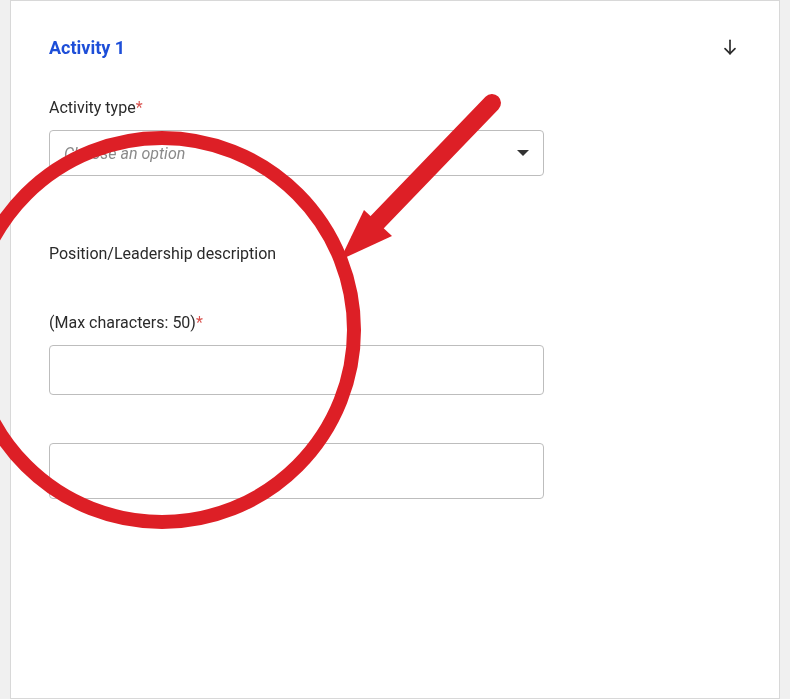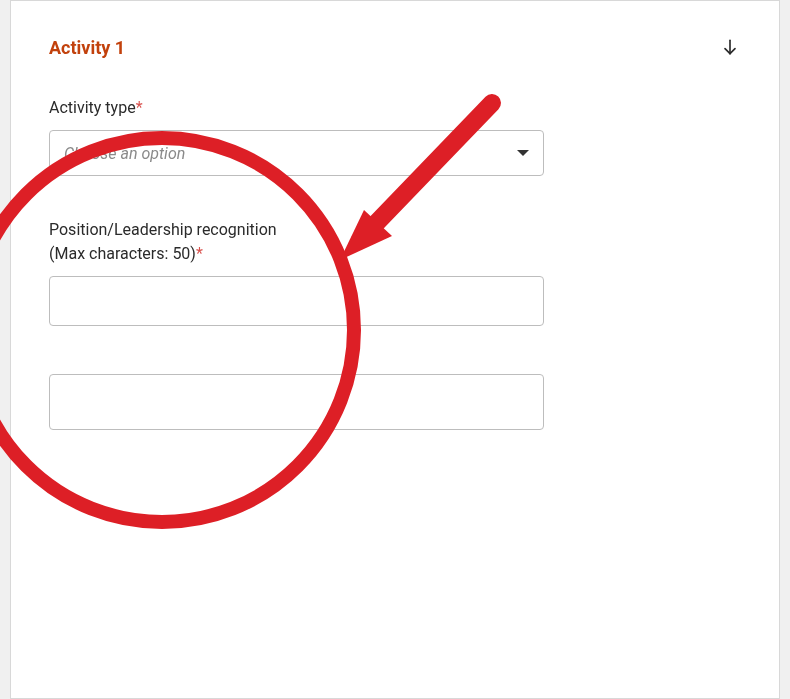--- a/index.html
+++ b/index.html
@@ -25,45 +25,46 @@
     }
     .card-header {
       display: flex;
       justify-content: space-between;
       align-items: center;
       margin-bottom: 38px;
     }
     .card-title {
       font-size: 18px;
       font-weight: 700;
-      color: #c2410c;
+      color: #1d4ed8;
     }
     .arrow-down-icon {
       width: 22px;
       height: 22px;
       display: flex;
       align-items: center;
       justify-content: center;
       color: #2b2b2b;
     }
     .field-group {
       margin-bottom: 48px;
     }
     .field-group.tight {
-      margin-bottom: 42px;
+      margin-bottom: 66px;
     }
     .field-label {
       font-size: 16px;
       color: #2b2b2b;
       line-height: 1.5;
       margin-bottom: 10px;
       display: block;
     }
     .field-label .sub {
       display: block;
+      margin-top: 45px;
     }
     .required {
       color: #d9534f;
     }
     .select-wrap {
       position: relative;
       width: 495px;
     }
     .select-box {
       width: 100%;
@@ -140,21 +141,21 @@
     <div class="select-wrap">
       <div class="select-box">
         <span class="select-placeholder">Choose an option</span>
         <span class="caret"></span>
       </div>
     </div>
   </div>
 
   <div class="field-group">
     <label class="field-label">
-      <span>Position/Leadership recognition</span>
+      <span>Position/Leadership description</span>
       <span class="sub"><span>(Max characters: 50)</span><span class="required">*</span></span>
     </label>
     <input type="text" class="text-input" style="">
   </div>
 
 
   <div class="field-group">
     <label class="field-label" style="max-width:510px;">
     </label>
     <textarea class="textarea-input" style=""></textarea>

